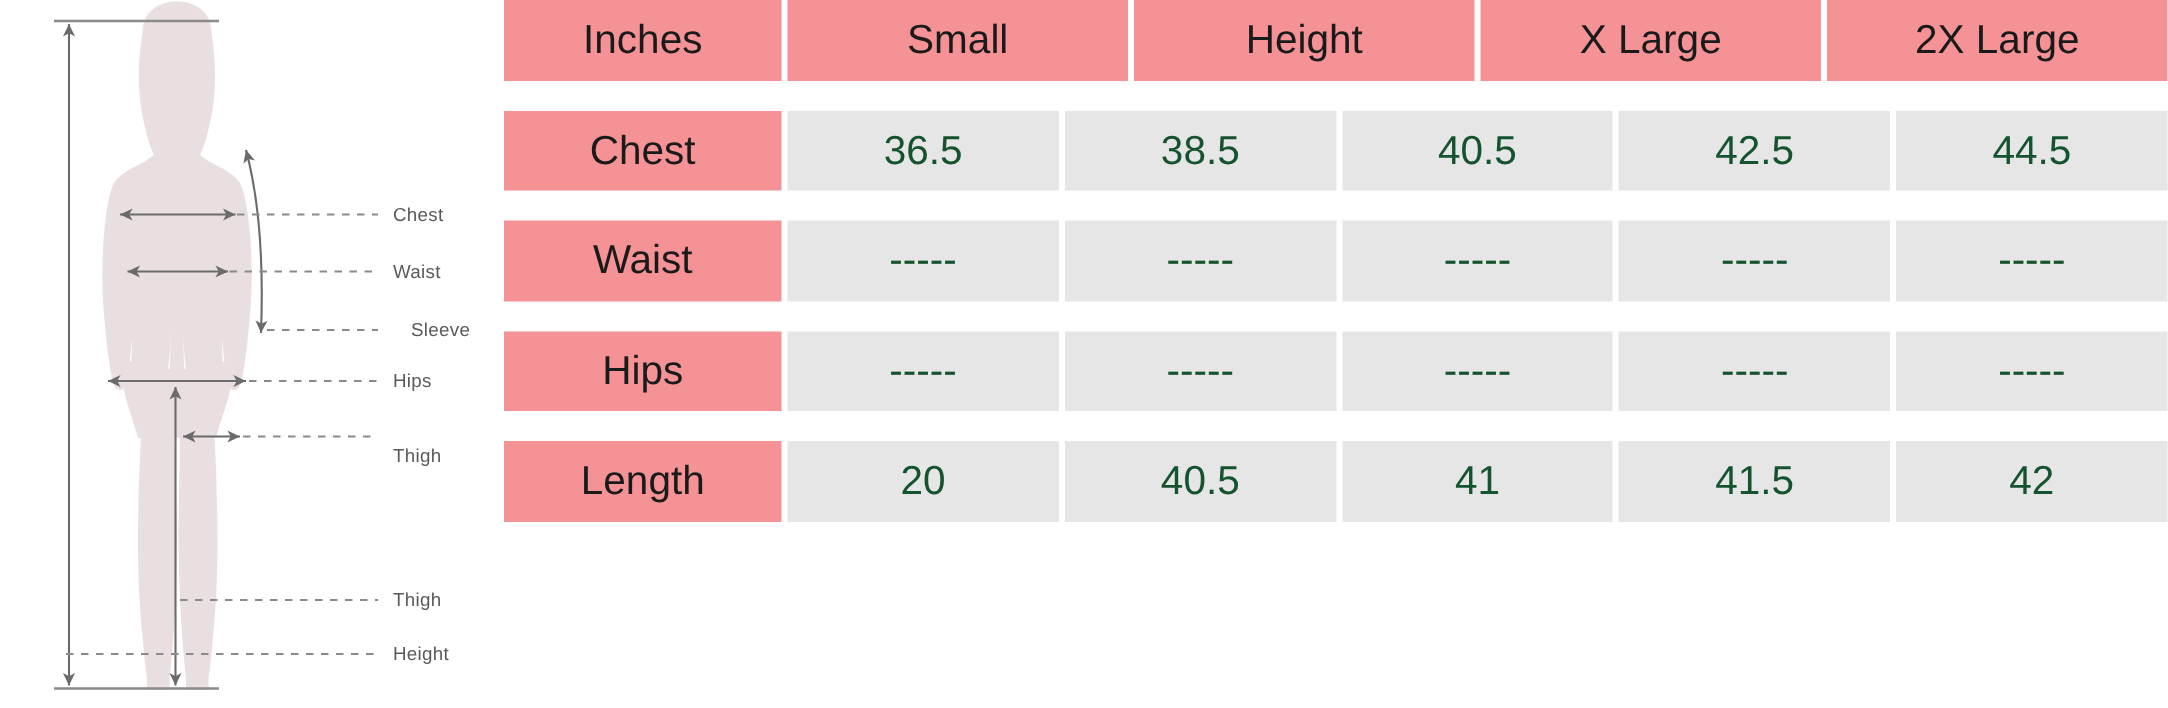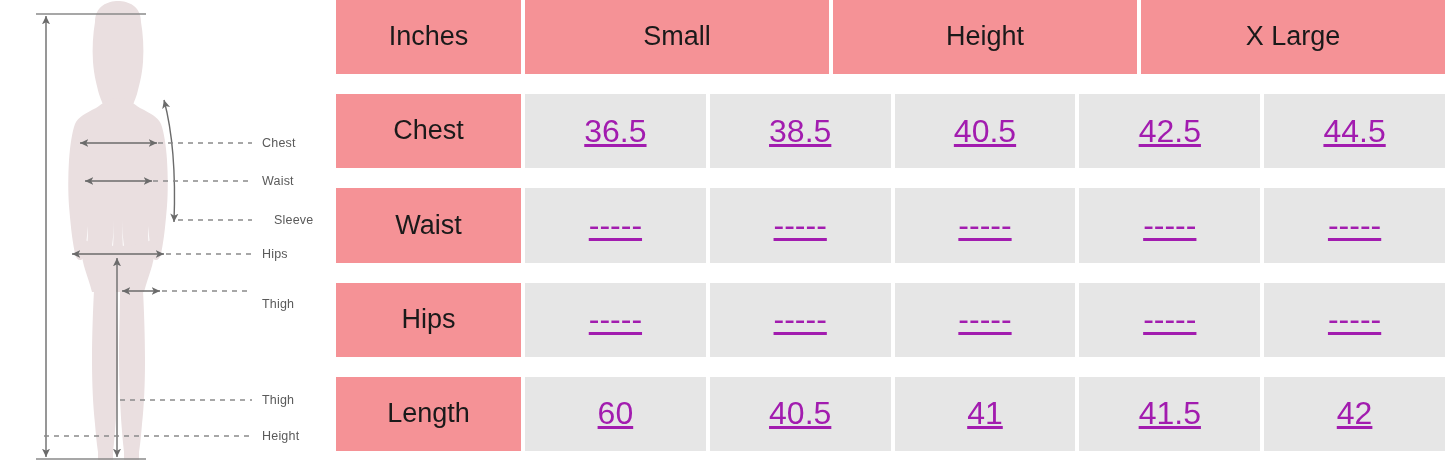--- a/index.html
+++ b/index.html
@@ -42,21 +42,21 @@
     color: #5a5a5a;
     letter-spacing: 0.2px;
     white-space: nowrap;
     line-height: 1;
   }
 
   
   .table-pane {
     width: 1109px;
     flex: 0 0 1109px;
-    height: 451px;
+    height: 348px;
     background: #ffffff;
     display: flex;
     flex-direction: column;
     gap: 20px;
   }
   .size-row {
     display: flex;
     flex-direction: row;
     gap: 4px;
     flex: 1 1 0;
@@ -75,23 +75,22 @@
     color: #1a1a1a;
     font-size: 27px;
   }
   .cell.rowhead {
     background: #F59296;
     color: #1a1a1a;
     font-size: 27px;
   }
   .cell.value {
     background: #E6E6E6;
-    color: #a21caf;
-    font-size: 32px;
-    text-decoration: underline;
+    color: #14532d;
+    font-size: 27px;
   }
   
   .col-0 { flex: 0 0 185px; }
   .col-n { flex: 1 1 0; }
 </style>
 </head>
 <body>
 
 <div class="page">
 
@@ -224,20 +223,21 @@
     <div class="meas-label" style="left:262px; top:430px;">Height</div>
   </div>
 
   <div class="table-pane">
 
     <div class="size-row">
       <div class="cell head col-0">Inches</div>
       <div class="cell head col-n">Small</div>
       <div class="cell head col-n">Height</div>
       <div class="cell head col-n">X Large</div>
+      <div class="cell head col-n">2X Large</div>
     </div>
 
     <div class="size-row">
       <div class="cell rowhead col-0">Chest</div>
       <div class="cell value col-n">36.5</div>
       <div class="cell value col-n">38.5</div>
       <div class="cell value col-n">40.5</div>
       <div class="cell value col-n">42.5</div>
       <div class="cell value col-n">44.5</div>
     </div>
@@ -255,21 +255,21 @@
       <div class="cell rowhead col-0">Hips</div>
       <div class="cell value col-n">-----</div>
       <div class="cell value col-n">-----</div>
       <div class="cell value col-n">-----</div>
       <div class="cell value col-n">-----</div>
       <div class="cell value col-n">-----</div>
     </div>
 
     <div class="size-row">
       <div class="cell rowhead col-0">Length</div>
-      <div class="cell value col-n">60</div>
+      <div class="cell value col-n">20</div>
       <div class="cell value col-n">40.5</div>
       <div class="cell value col-n">41</div>
       <div class="cell value col-n">41.5</div>
       <div class="cell value col-n">42</div>
     </div>
 
   </div>
 </div>
 
 </body></html>

